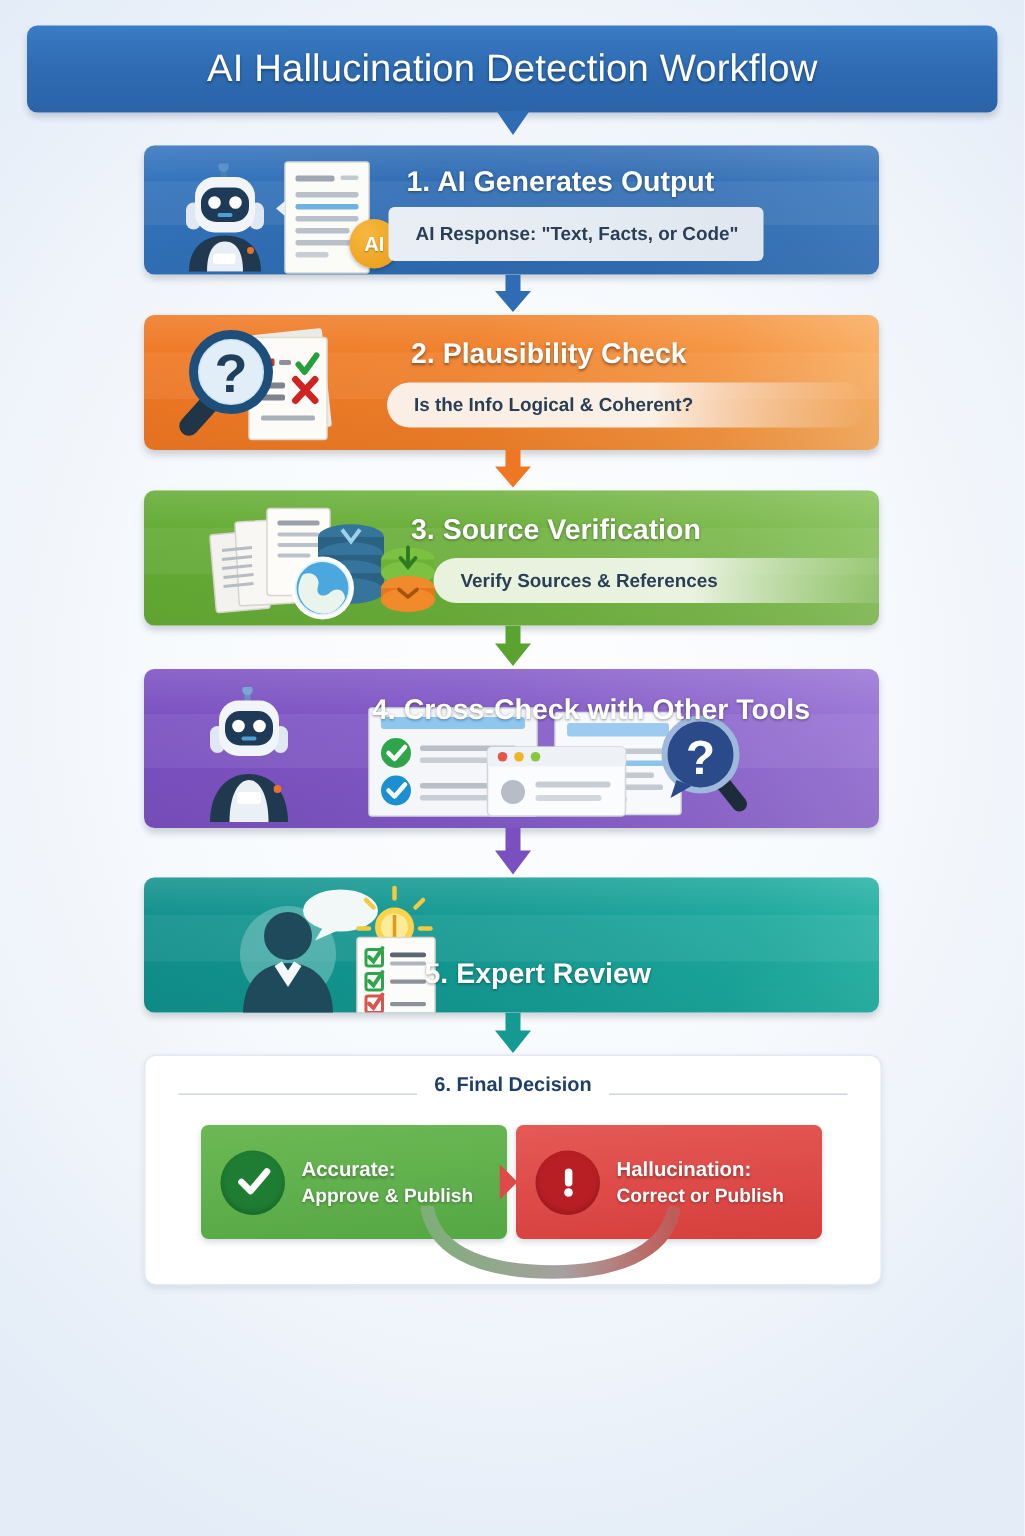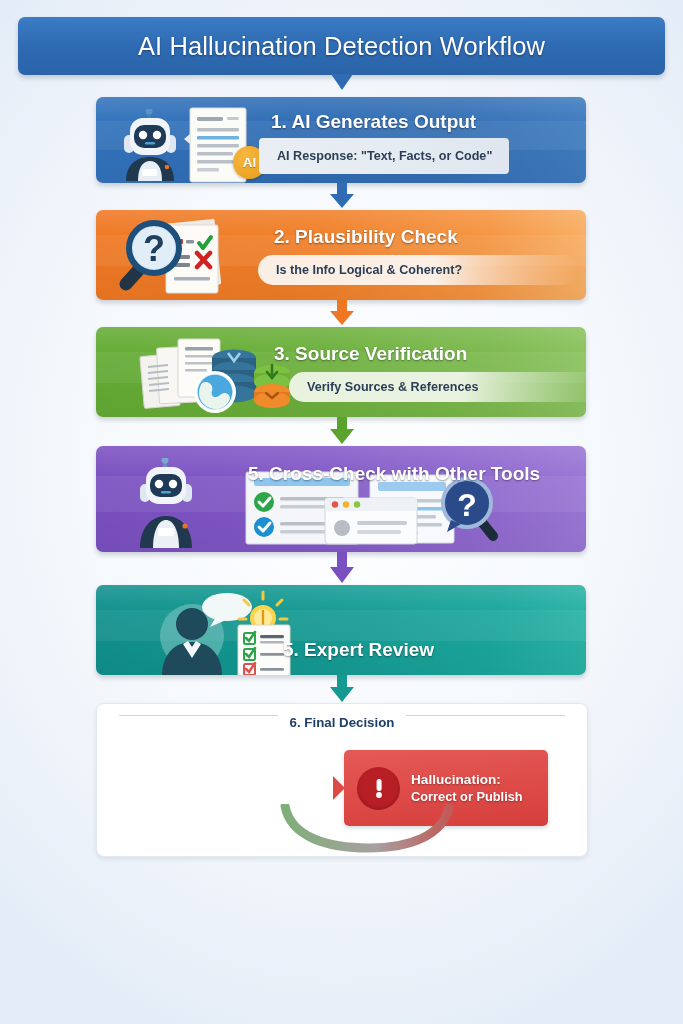--- a/index.html
+++ b/index.html
@@ -97,21 +97,21 @@
     position: absolute;
     left: 96px; top: 703px;
     width: 490px; height: 152px;
     background: #ffffff;
     border: 1px solid #e2e9f2;
     border-radius: 8px;
     box-shadow: 0 2px 5px rgba(30,45,65,.10);
   }
   .final-head {
     position: absolute; top: 11px; left: 0; right: 0;
-    display: flex; align-items: flex-start; gap: 12px;
+    display: flex; align-items: flex-end; gap: 12px;
     padding: 0 22px;
   }
   .rule { flex: 1; height: 1px; background: #ccd6e2; }
   .final-title {
     color: #1f3f6b; font-size: 13.3px; font-weight: bold; white-space: nowrap;
   }
   .outcome {
     position: absolute; top: 46px; height: 76px;
     border-radius: 5px;
     display: flex; align-items: center; gap: 11px;
@@ -341,21 +341,21 @@
       <rect x="34" y="25" width="50" height="4" rx="1.8" fill="#c6cdd4"></rect>
       <rect x="34" y="34" width="44" height="4" rx="1.8" fill="#d2d8de"></rect>
     </svg>
 
     <svg class="art" style="left:337px; top:30px;" width="76" height="72" viewBox="0 0 76 72">
       <line x1="44" y1="40" x2="60" y2="60" stroke="#1d2b3a" stroke-width="10" stroke-linecap="round"></line>
       <circle cx="34" cy="27" r="24" fill="#2b4a8a" stroke="#9fb9dd" stroke-width="4"></circle>
       <path d="M18 44 L14 56 L28 48 Z" fill="#2b4a8a"></path>
       <text x="34" y="40" font-family="Liberation Sans, sans-serif" font-size="32" font-weight="bold" fill="#ffffff" text-anchor="middle">?</text>
     </svg>
-    <div class="step-title" style="left:152px; top:17px;">5. Cross-Check with Other Tools</div>
+    <div class="step-title" style="left:152px; top:17px;">4. Cross-Check with Other Tools</div>
   </div>
 
   <svg class="arrow" style="top:552px;" width="34" height="33" viewBox="0 0 34 33">
     <rect x="12" y="0" width="10" height="17" fill="#7a4fc0"></rect>
     <path d="M5 15 H29 L17 31 Z" fill="#7a4fc0"></path>
   </svg>
 
   <div class="step s5">
     <div class="band-stripe"></div>
 
@@ -424,20 +424,31 @@
       <defs>
         <linearGradient id="loopgrad" x1="0" y1="0" x2="1" y2="0">
           <stop offset="0%" stop-color="#7fae79"></stop>
           <stop offset="55%" stop-color="#a7a0a0"></stop>
           <stop offset="100%" stop-color="#c05b57"></stop>
         </linearGradient>
       </defs>
       <path d="M8 2 C14 34 52 44 92 44 C132 44 165 32 172 4" stroke="url(#loopgrad)" stroke-width="9" fill="none" stroke-linecap="round"></path>
     </svg>
 
+    <div class="outcome outcome-accurate">
+      <div class="outcome-icon icon-green">
+        <svg width="26" height="26" viewBox="0 0 26 26">
+          <path d="M5 13 L11 19 L22 6" stroke="#ffffff" stroke-width="4.4" fill="none" stroke-linecap="round" stroke-linejoin="round"></path>
+        </svg>
+      </div>
+      <div class="outcome-text">
+        <span class="l1">Accurate:</span>
+        <span class="l2">Approve &amp; Publish</span>
+      </div>
+    </div>
 
     <svg class="notch" viewBox="0 0 16 76">
       <path d="M0 26 L12 38 L0 50 Z" fill="#dd4a47"></path>
     </svg>
 
     <div class="outcome outcome-halluc">
       <div class="outcome-icon icon-red">
         <svg width="26" height="26" viewBox="0 0 26 26">
           <rect x="10.6" y="4" width="5" height="12" rx="2.5" fill="#ffffff"></rect>
           <circle cx="13" cy="20" r="2.9" fill="#ffffff"></circle>

